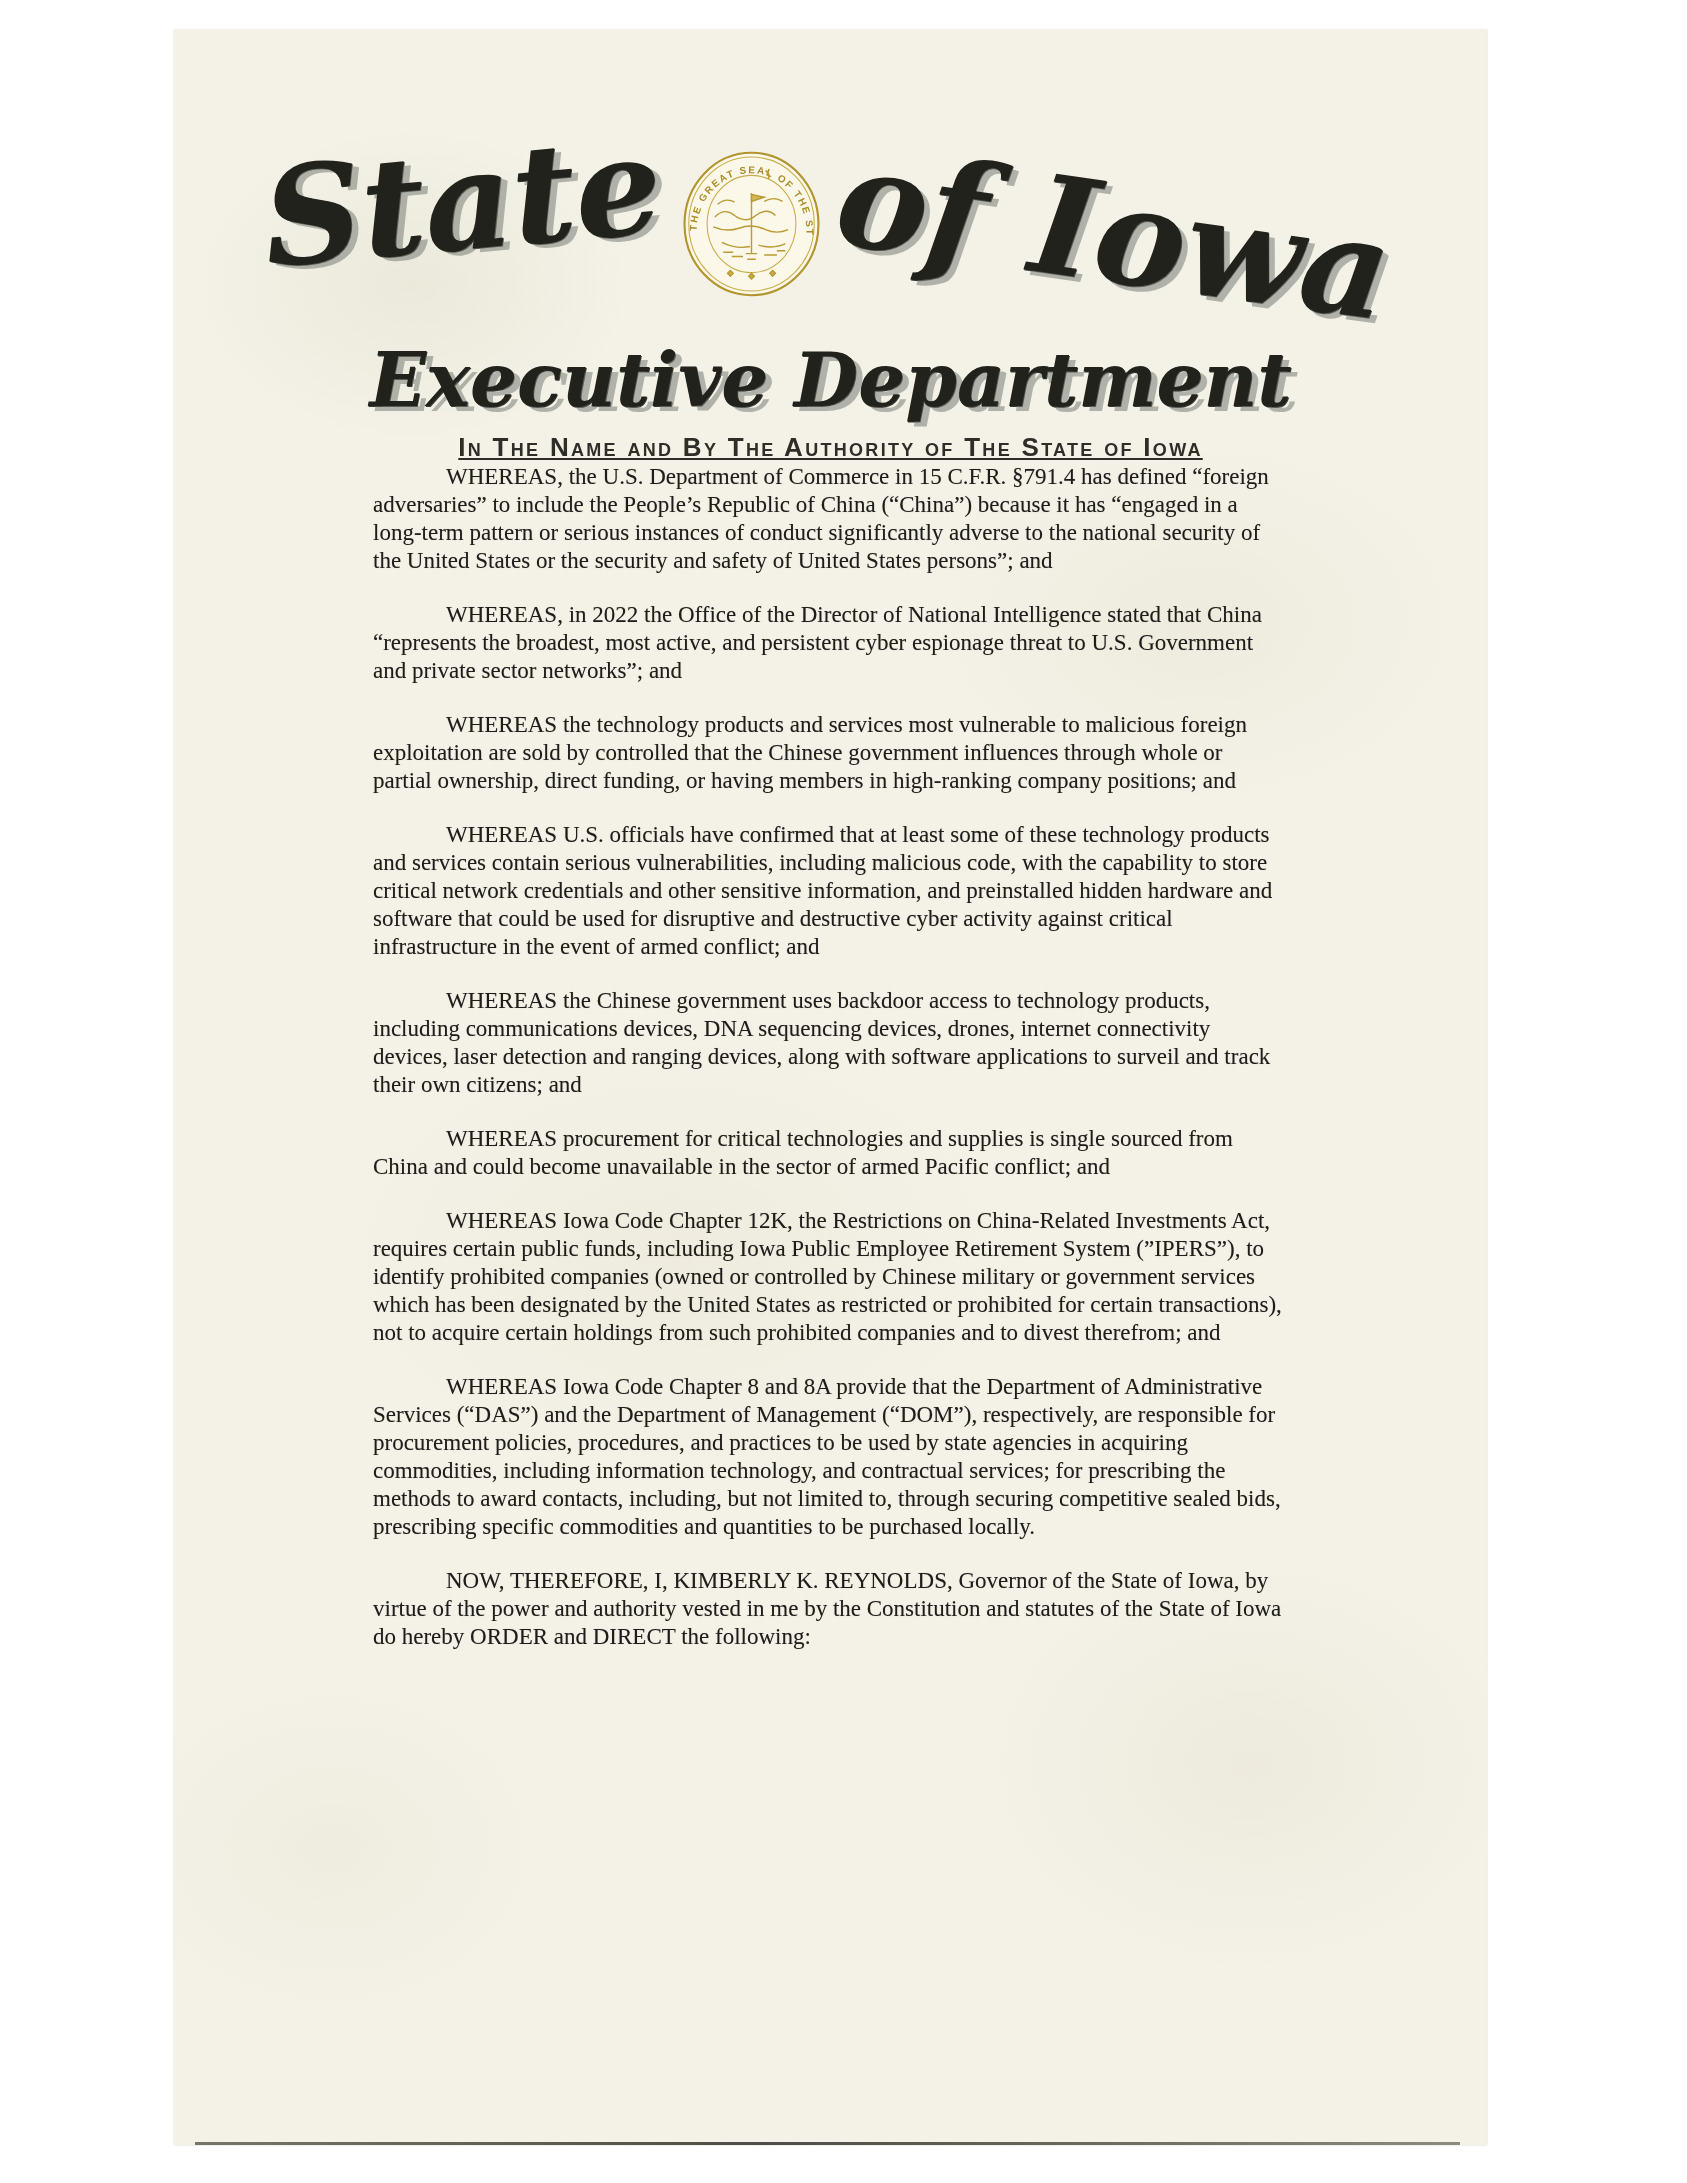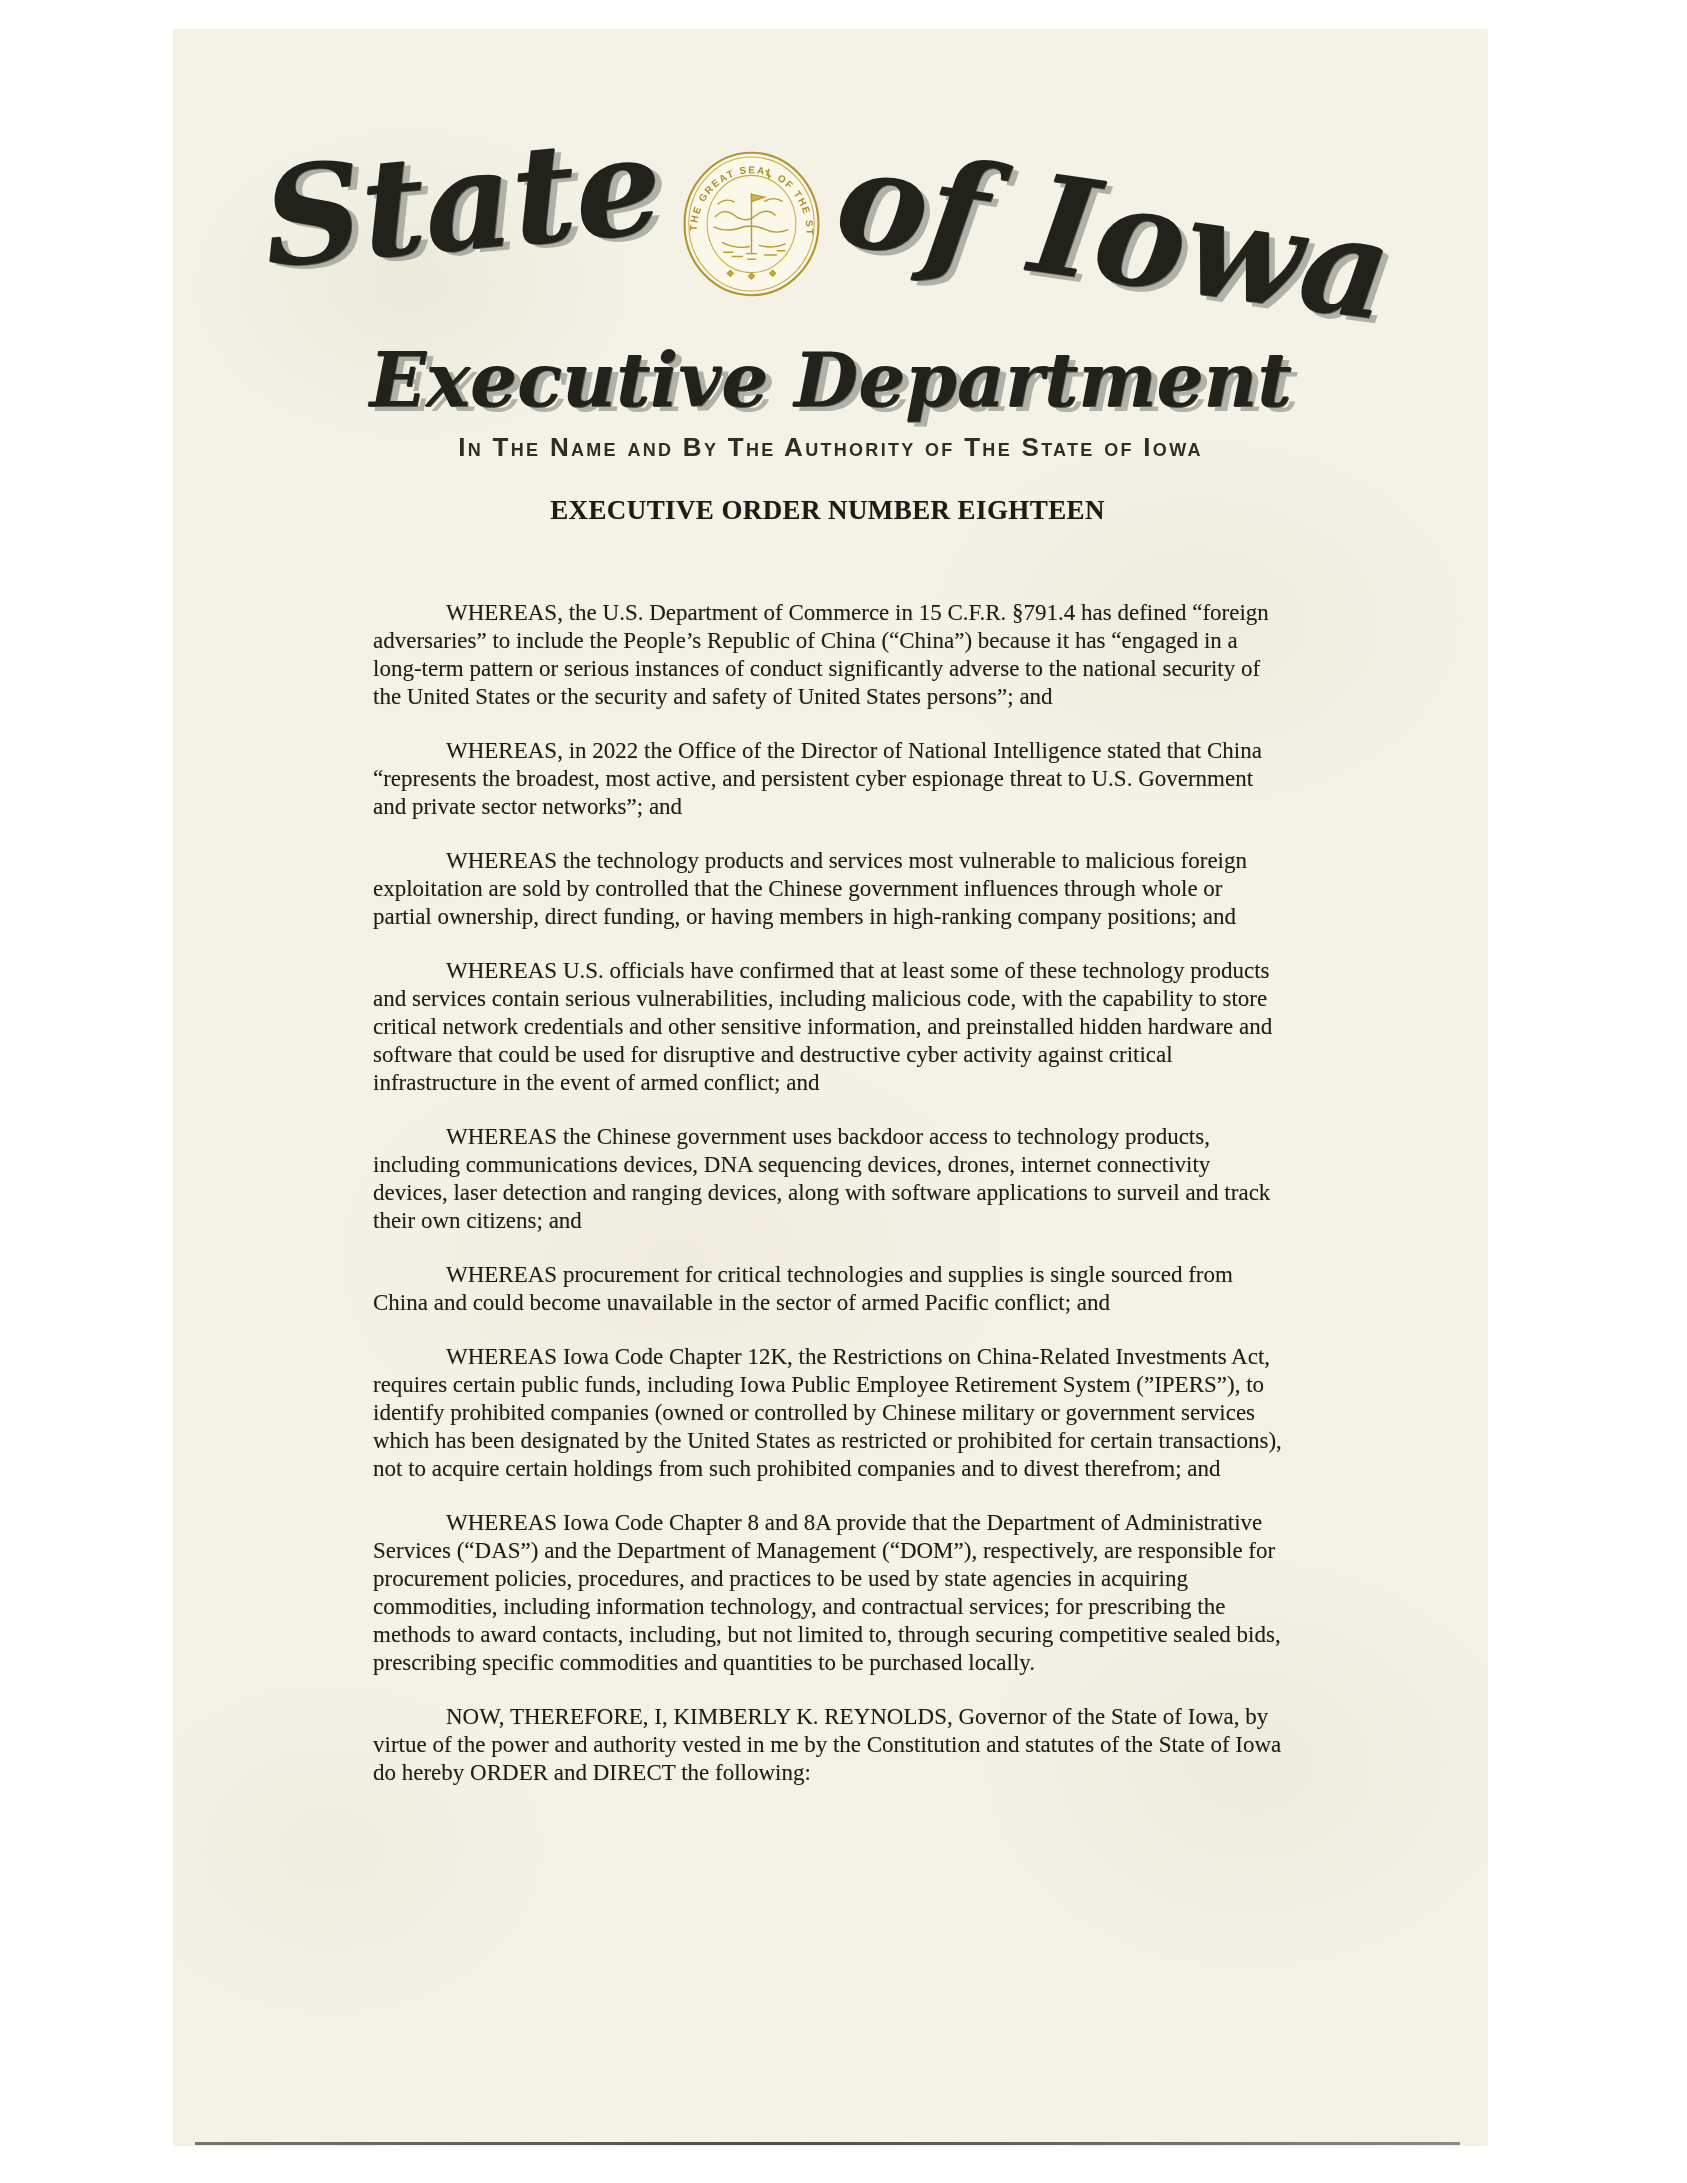--- a/index.html
+++ b/index.html
@@ -32,21 +32,21 @@
     color:#22221c;
     text-shadow:6.8px 4.5px 0 rgba(120,124,116,0.55), 0.8px 0.8px 0 rgba(35,35,30,0.9);
     white-space:nowrap;
   }
   .word-state{font-size:136px;line-height:1;transform:rotate(-5deg);display:inline-block;margin-top:10.6px;}
   .word-ofiowa{font-size:136px;line-height:1;transform:rotate(8deg) translateY(44px);display:inline-block;}
   .seal{width:141px;height:152px;margin-top:26px;flex:0 0 auto;}
   .dept{font-size:74px;line-height:1;text-align:center;margin-top:-19.7px;}
   .authority{
     font-family:"Liberation Sans",sans-serif;font-variant:small-caps;font-weight:700;
-    font-size:26px;letter-spacing:2.3px;text-align:center;margin-top:15px;color:#2e2d27;
+    font-size:26px;letter-spacing:2.3px;text-align:center;margin-top:15px;color:#2e2d27;text-decoration:underline;
   }
   .title{
     font-size:27px;font-weight:bold;text-align:center;letter-spacing:0.4px;
     margin:32px 205px 73px 199px;color:#1b1b17;
     text-shadow:0 0 0.8px rgba(30,30,25,0.35);
   }
   .content{padding:0 205px 0 199px;}
   .content p{
     margin:0 0 26px 0;font-size:23px;line-height:28px;text-align:left;
     text-indent:73px;color:#1e1d1a;
@@ -86,21 +86,20 @@
           <path d="M70 172 l4 4 l-4 4 l-4 -4 z M100 176 l4 4 l-4 4 l-4 -4 z M130 172 l4 4 l-4 4 l-4 -4 z" fill="#c9ad48"></path>
         </g>
       </svg>
 
       <span class="bl word-ofiowa">of Iowa</span>
     </div>
     <div class="bl dept">Executive Department</div>
     <div class="authority">In The Name and By The Authority of The State of Iowa</div>
   </header>
 
-  <h1 class="title">EXECUTIVE ORDER NUMBER EIGHTEEN</h1>
 
   <main class="content" id="paragraphs">
       <p><span class="b">WHEREAS,</span><span> the U.S. Department of Commerce in 15 C.F.R. §791.4 has defined “foreign adversaries” to include the People’s Republic of China (“China”) because it has “engaged in a long-term pattern or serious instances of conduct significantly adverse to the national security of the United States or the security and safety of United States persons”; and</span></p>
       <p><span class="b">WHEREAS,</span><span> in 2022 the Office of the Director of National Intelligence stated that China “represents the broadest, most active, and persistent cyber espionage threat to U.S. Government and private sector networks”; and</span></p>
       <p><span class="b">WHEREAS</span><span> the technology products and services most vulnerable to malicious foreign exploitation are sold by controlled that the Chinese government influences through whole or partial ownership, direct funding, or having members in high-ranking company positions; and</span></p>
       <p><span class="b">WHEREAS</span><span> U.S. officials have confirmed that at least some of these technology products and services contain serious vulnerabilities, including malicious code, with the capability to store critical network credentials and other sensitive information, and preinstalled hidden hardware and software that could be used for disruptive and destructive cyber activity against critical infrastructure in the event of armed conflict; and</span></p>
       <p><span class="b">WHEREAS</span><span> the Chinese government uses backdoor access to technology products, including communications devices, DNA sequencing devices, drones, internet connectivity devices, laser detection and ranging devices, along with software applications to surveil and track their own citizens; and</span></p>
       <p><span class="b">WHEREAS</span><span> procurement for critical technologies and supplies is single sourced from China and could become unavailable in the sector of armed Pacific conflict; and</span></p>
       <p><span class="b">WHEREAS</span><span> Iowa Code Chapter 12K, the Restrictions on China-Related Investments Act, requires certain public funds, including Iowa Public Employee Retirement System (”IPERS”), to identify prohibited companies (owned or controlled by Chinese military or government services which has been designated by the United States as restricted or prohibited for certain transactions), not to acquire certain holdings from such prohibited companies and to divest therefrom; and</span></p>
       <p><span class="b">WHEREAS</span><span> Iowa Code Chapter 8 and 8A provide that the Department of Administrative Services (“DAS”) and the Department of Management (“DOM”), respectively, are responsible for procurement policies, procedures, and practices to be used by state agencies in acquiring commodities, including information technology, and contractual services; for prescribing the methods to award contacts, including, but not limited to, through securing competitive sealed bids, prescribing specific commodities and quantities to be purchased locally.</span></p>

